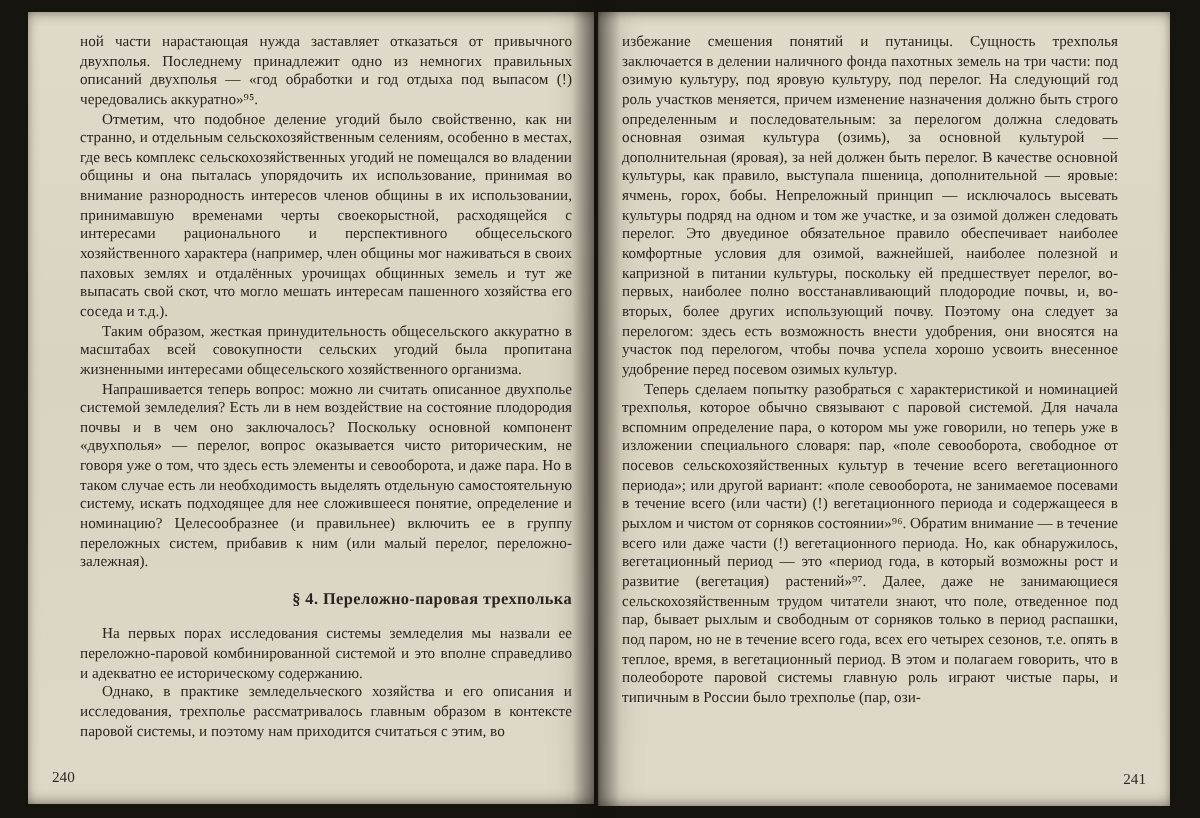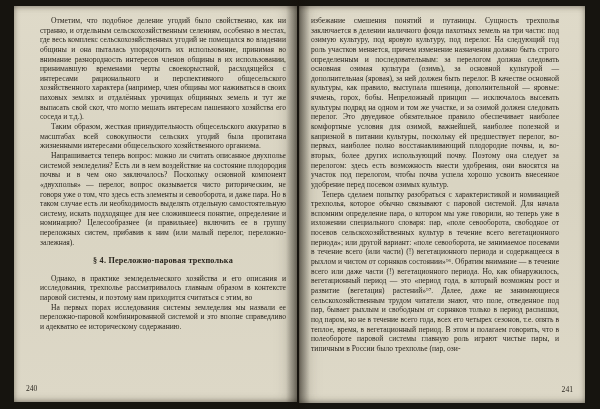--- a/index.html
+++ b/index.html
@@ -79,47 +79,48 @@
     margin: 0;
     text-indent: 11px;
   }
   .page-text p.cont {
     text-indent: 0;
   }
   .section-heading {
     margin: 9px 0 7px 0;
     font-size: 8.2px;
     font-weight: bold;
-    text-align: center;
+    text-align: right;
     text-indent: 0;
     letter-spacing: 0.2px;
   }
   .pagenum {
     position: absolute;
     bottom: 9px;
     font-size: 7.6px;
     color: #2d2922;
     margin-top: 45px;
   }
   .pagenum.pn-left { left: 12px; }
   .pagenum.pn-right { right: 12px; text-align: center; }
 </style>
 </head>
 <body>
 
 <div class="spread">
 
   <div class="page page-left">
     <div class="page-text">
+      <p class="cont">ной части нарастающая нужда заставляет отказаться от привычного двухполья. Последнему принадлежит одно из немногих правильных описаний двухполья — «год обработки и год отдыха под выпасом (!) чередовались аккуратно»⁹⁵.</p>
       <p>Отметим, что подобное деление угодий было свойственно, как ни странно, и отдельным сельскохозяйственным селениям, особенно в местах, где весь комплекс сельскохозяйственных угодий не помещался во владении общины и она пыталась упорядочить их использование, принимая во внимание разнородность интересов членов общины в их использовании, принимавшую временами черты своекорыстной, расходящейся с интересами рационального и перспективного общесельского хозяйственного характера (например, член общины мог наживаться в своих паховых землях и отдалённых урочищах общинных земель и тут же выпасать свой скот, что могло мешать интересам пашенного хозяйства его соседа и т.д.).</p>
       <p>Таким образом, жесткая принудительность общесельского аккуратно в масштабах всей совокупности сельских угодий была пропитана жизненными интересами общесельского хозяйственного организма.</p>
       <p>Напрашивается теперь вопрос: можно ли считать описанное двухполье системой земледелия? Есть ли в нем воздействие на состояние плодородия почвы и в чем оно заключалось? Поскольку основной компонент «двухполья» — перелог, вопрос оказывается чисто риторическим, не говоря уже о том, что здесь есть элементы и севооборота, и даже пара. Но в таком случае есть ли необходимость выделять отдельную самостоятельную систему, искать подходящее для нее сложившееся понятие, определение и номинацию? Целесообразнее (и правильнее) включить ее в группу переложных систем, прибавив к ним (или малый перелог, переложно-залежная).</p>
       <h3 class="section-heading">§ 4. Переложно-паровая трехполька</h3>
+      <p>На первых порах исследования системы земледелия мы назвали ее переложно-паровой комбинированной системой и это вполне справедливо и адекватно ее историческому содержанию.</p>
       <p>Однако, в практике земледельческого хозяйства и его описания и исследования, трехполье рассматривалось главным образом в контексте паровой системы, и поэтому нам приходится считаться с этим, во</p>
-      <p>На первых порах исследования системы земледелия мы назвали ее переложно-паровой комбинированной системой и это вполне справедливо и адекватно ее историческому содержанию.</p>
     </div>
     <div class="pagenum pn-left">240</div>
   </div>
 
   <div class="page page-right">
     <div class="page-text">
       <p class="cont">избежание смешения понятий и путаницы. Сущность трехполья заключается в делении наличного фонда пахотных земель на три части: под озимую культуру, под яровую культуру, под перелог. На следующий год роль участков меняется, причем изменение назначения должно быть строго определенным и последовательным: за перелогом должна следовать основная озимая культура (озимь), за основной культурой — дополнительная (яровая), за ней должен быть перелог. В качестве основной культуры, как правило, выступала пшеница, дополнительной — яровые: ячмень, горох, бобы. Непреложный принцип — исключалось высевать культуры подряд на одном и том же участке, и за озимой должен следовать перелог. Это двуединое обязательное правило обеспечивает наиболее комфортные условия для озимой, важнейшей, наиболее полезной и капризной в питании культуры, поскольку ей предшествует перелог, во-первых, наиболее полно восстанавливающий плодородие почвы, и, во-вторых, более других использующий почву. Поэтому она следует за перелогом: здесь есть возможность внести удобрения, они вносятся на участок под перелогом, чтобы почва успела хорошо усвоить внесенное удобрение перед посевом озимых культур.</p>
       <p>Теперь сделаем попытку разобраться с характеристикой и номинацией трехполья, которое обычно связывают с паровой системой. Для начала вспомним определение пара, о котором мы уже говорили, но теперь уже в изложении специального словаря: пар, «поле севооборота, свободное от посевов сельскохозяйственных культур в течение всего вегетационного периода»; или другой вариант: «поле севооборота, не занимаемое посевами в течение всего (или части) (!) вегетационного периода и содержащееся в рыхлом и чистом от сорняков состоянии»⁹⁶. Обратим внимание — в течение всего или даже части (!) вегетационного периода. Но, как обнаружилось, вегетационный период — это «период года, в который возможны рост и развитие (вегетация) растений»⁹⁷. Далее, даже не занимающиеся сельскохозяйственным трудом читатели знают, что поле, отведенное под пар, бывает рыхлым и свободным от сорняков только в период распашки, под паром, но не в течение всего года, всех его четырех сезонов, т.е. опять в теплое, время, в вегетационный период. В этом и полагаем говорить, что в полеобороте паровой системы главную роль играют чистые пары, и типичным в России было трехполье (пар, ози-</p>
     </div>
     <div class="pagenum pn-right">241</div>

